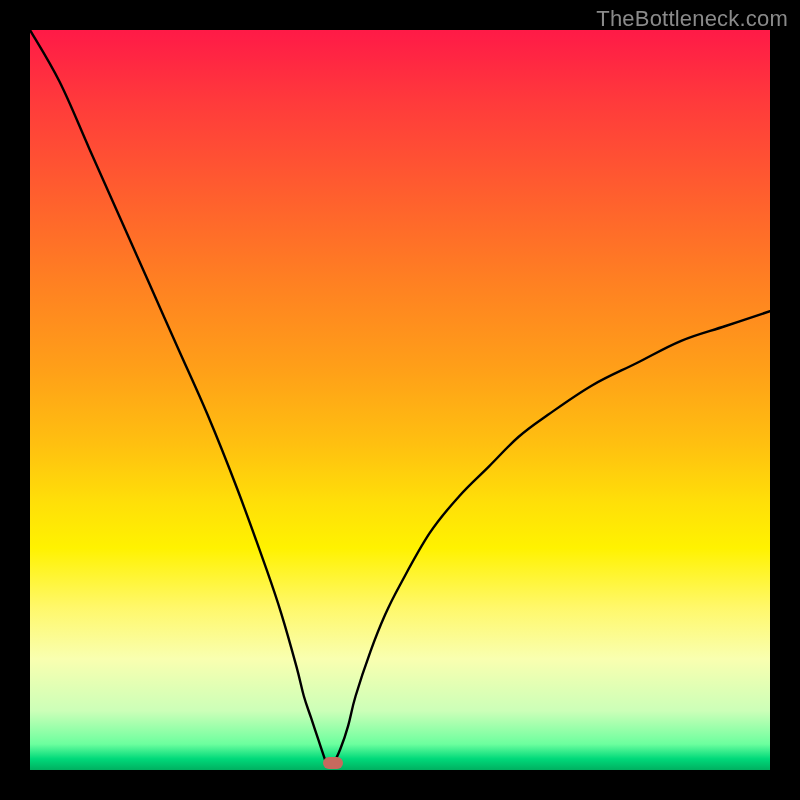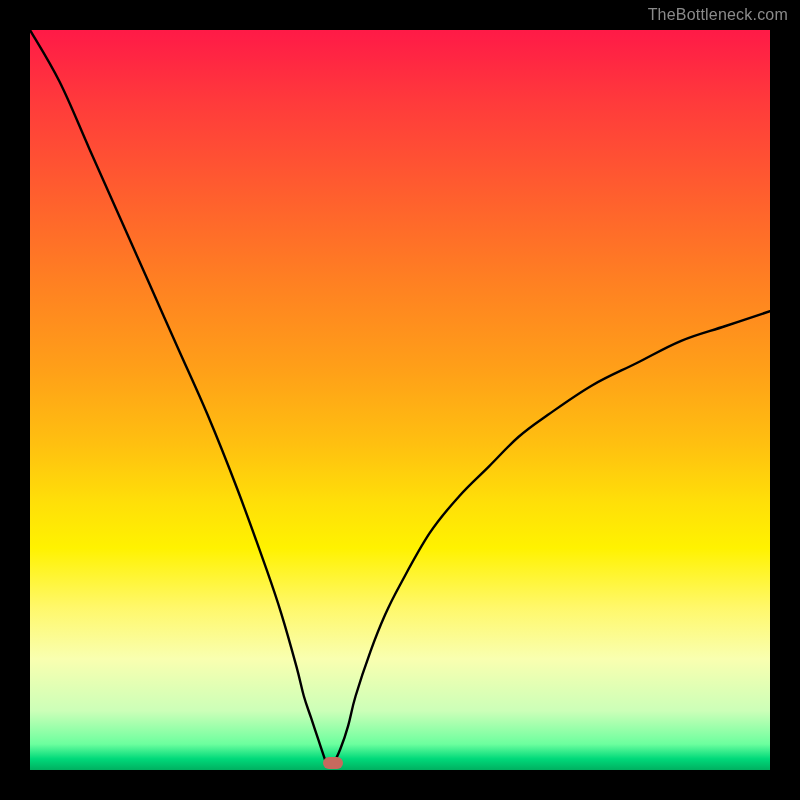--- a/index.html
+++ b/index.html
@@ -37,21 +37,21 @@
       #ccffb8 92%,
       #6cff9e 96.5%,
       #00d97a 98.5%,
       #00b060 100%);
   }
   .watermark {
     position: absolute;
     top: 6px;
     right: 12px;
     color: #8a8a8a;
-    font-size: 16px;
+    font-size: 22px;
     letter-spacing: 0.2px;
     user-select: none;
   }
   svg.curve {
     position: absolute;
     left: 0;
     top: 0;
     width: 740px;
     height: 740px;
   }

